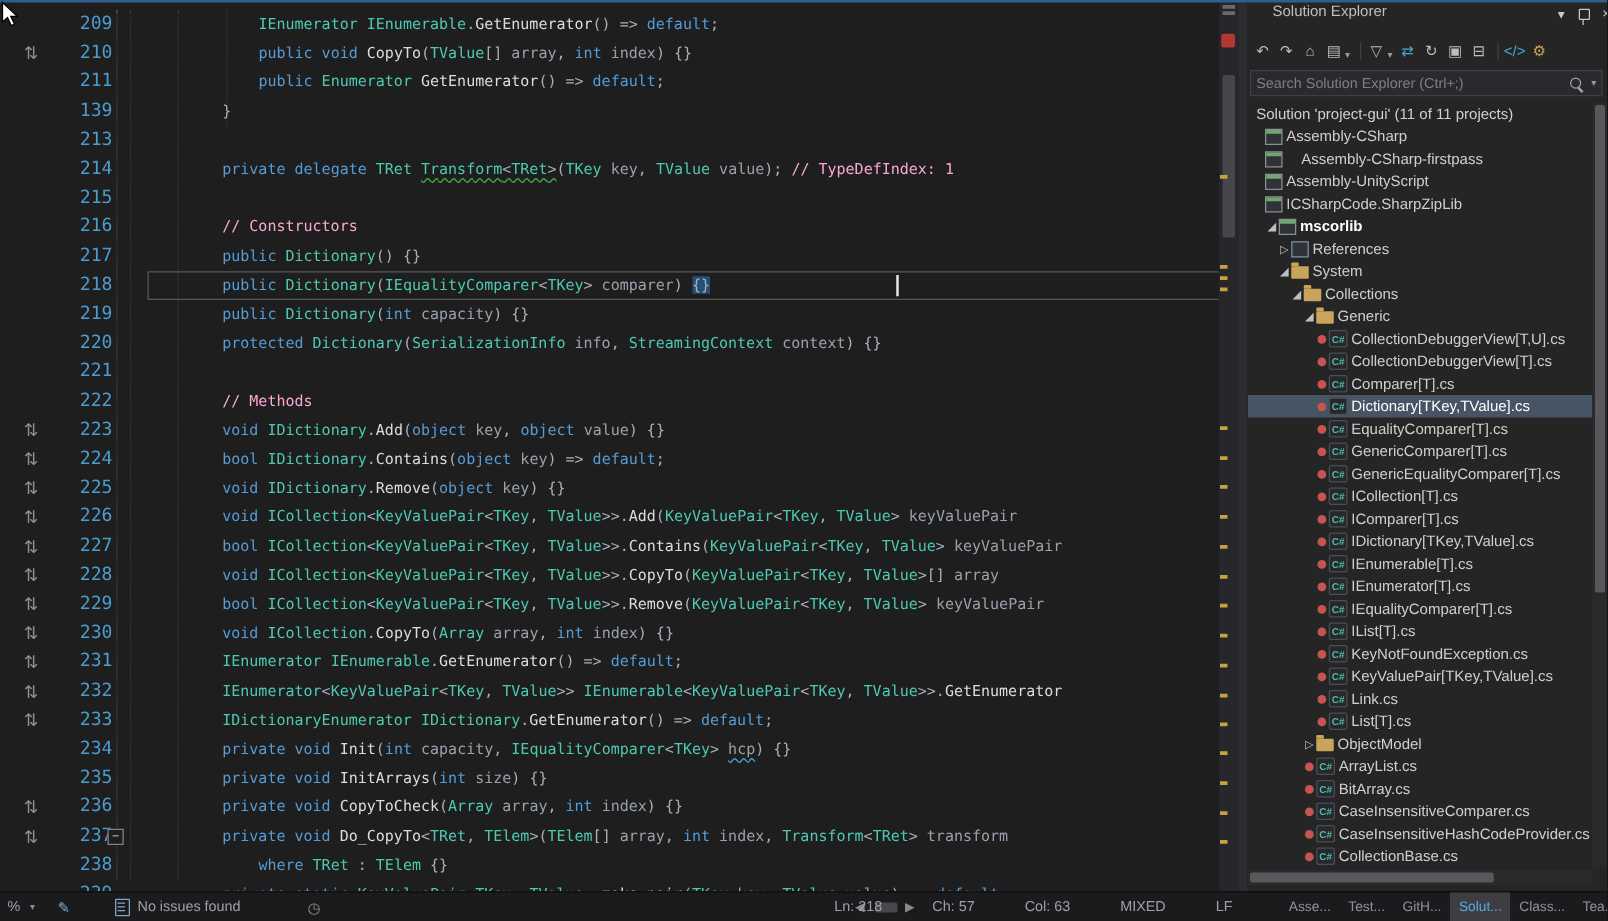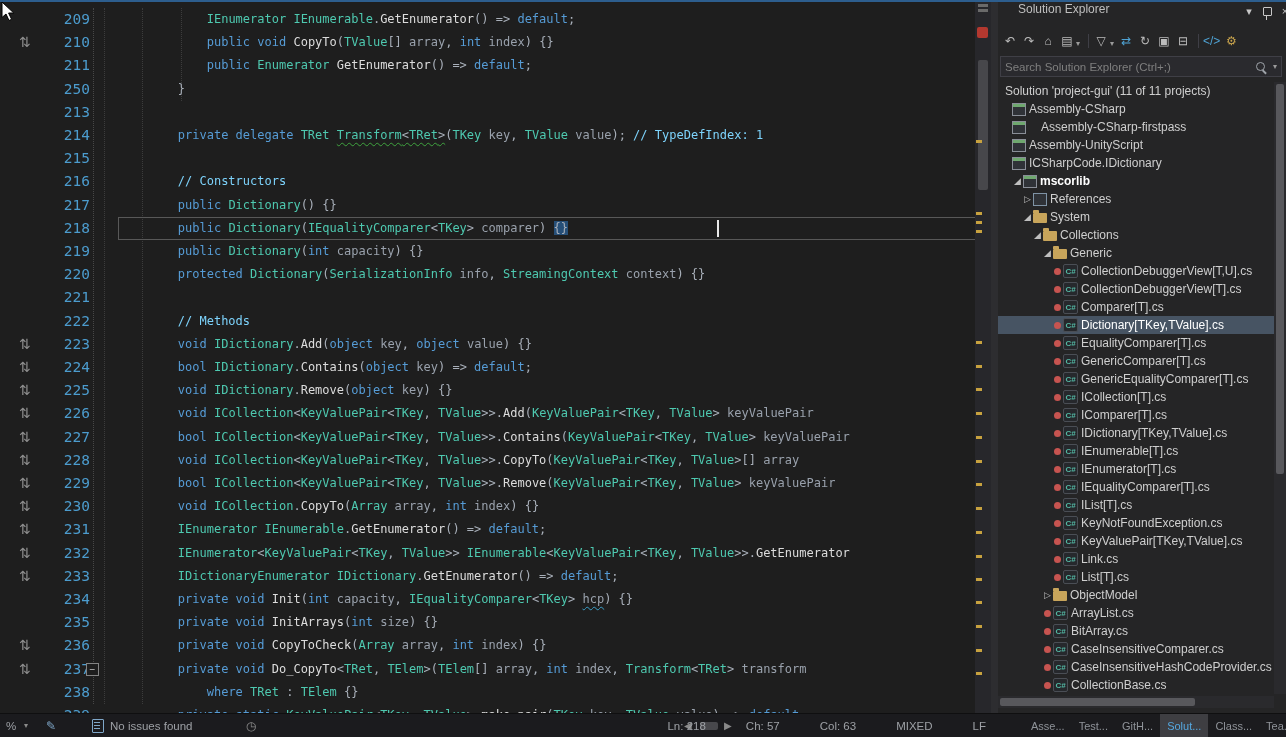--- a/index.html
+++ b/index.html
@@ -15,21 +15,21 @@
   .glyph{position:absolute;left:3px;top:0;width:20px;color:#8F8F8F;font-size:14px;line-height:23.2px;}
   .lnum{position:absolute;left:20px;top:0;width:54px;text-align:right;color:#4C9CCE;
         font-family:"DejaVu Sans Mono",monospace;font-size:14.5px;line-height:23.2px;}
   .code{position:absolute;left:104px;top:0;white-space:pre;font-family:"DejaVu Sans Mono",monospace;
         font-size:12px;line-height:23.2px;}
   .tok.k{color:#569CD6}
   .tok.t{color:#4EC9B0}
   .tok.m{color:#DCDCDC}
   .tok.p{color:#A9B0BA}
   .tok.v{color:#99A1AC}
-  .tok.c{color:#7dd3fc}
+  .tok.c{color:#f9a8d4}
   .tok.sel{background:#264F78;}
   .sqg{text-decoration:underline wavy #3FA33F 1px;text-underline-offset:3px;}
   .sqb{text-decoration:underline wavy #3AA0C9 1px;text-underline-offset:3px;}
   .curline{position:absolute;left:102px;top:0;width:871px;height:23px;border:1px solid #585858;box-sizing:border-box;}
   .caret{position:absolute;width:2px;height:17px;background:#E8E8E8;}
   .foldbox{position:absolute;left:86px;width:13px;height:13px;border:1px solid #848484;background:#1E1E1E;
            color:#CCCCCC;font-size:10px;line-height:11px;text-align:center;box-sizing:border-box;}
 
   
   .sb{position:absolute;left:975px;top:0;width:16px;height:713px;background:#27272B;}
@@ -118,21 +118,21 @@
         <div class="line" style="top: 31.2px;">
           <span class="glyph">⇅</span>
           <span class="lnum">210</span>
           <span class="code"><span class="tok p">            </span><span class="tok k">public</span><span class="tok p"> </span><span class="tok k">void</span><span class="tok p"> </span><span class="tok m">CopyTo</span><span class="tok p">(</span><span class="tok t">TValue</span><span class="tok p">[] </span><span class="tok v">array</span><span class="tok p">, </span><span class="tok k">int</span><span class="tok p"> </span><span class="tok v">index</span><span class="tok p">) {}</span></span>
         </div>
         <div class="line" style="top: 54.4px;">
           <span class="lnum">211</span>
           <span class="code"><span class="tok p">            </span><span class="tok k">public</span><span class="tok p"> </span><span class="tok t">Enumerator</span><span class="tok p"> </span><span class="tok m">GetEnumerator</span><span class="tok p">() =&gt; </span><span class="tok k">default</span><span class="tok p">;</span></span>
         </div>
         <div class="line" style="top: 77.6px;">
-          <span class="lnum">250</span>
+          <span class="lnum">139</span>
           <span class="code"><span class="tok p">        }</span></span>
         </div>
         <div class="line" style="top: 100.8px;">
           <span class="lnum">213</span>
           <span class="code"></span>
         </div>
         <div class="line" style="top: 124px;">
           <span class="lnum">214</span>
           <span class="code"><span class="tok p">        </span><span class="tok k">private</span><span class="tok p"> </span><span class="tok k">delegate</span><span class="tok p"> </span><span class="tok t">TRet</span><span class="tok p"> </span><span class="tok t sqg">Transform</span><span class="tok p sqg">&lt;</span><span class="tok t sqg">TRet</span><span class="tok p sqg">&gt;</span><span class="tok p">(</span><span class="tok t">TKey</span><span class="tok p"> </span><span class="tok v">key</span><span class="tok p">, </span><span class="tok t">TValue</span><span class="tok p"> </span><span class="tok v">value</span><span class="tok p">); </span><span class="tok c">// TypeDefIndex: 1</span></span>
         </div>
@@ -328,21 +328,21 @@
         <div class="tree-row" style="padding-left: 14px; gap: 12px;">
           <span class="ic-project"></span>
           <span class="lbl">Assembly-CSharp-firstpass</span>
         </div>
         <div class="tree-row" style="padding-left: 14px;">
           <span class="ic-project"></span>
           <span class="lbl">Assembly-UnityScript</span>
         </div>
         <div class="tree-row" style="padding-left: 14px;">
           <span class="ic-project"></span>
-          <span class="lbl">ICSharpCode.IDictionary</span>
+          <span class="lbl">ICSharpCode.SharpZipLib</span>
         </div>
         <div class="tree-row" style="padding-left: 14px;">
           <span class="arrow">◢</span>
           <span class="ic-project"></span>
           <span class="lbl bold">mscorlib</span>
         </div>
         <div class="tree-row" style="padding-left: 24px;">
           <span class="arrow">▷</span>
           <span class="ic-references"></span>
           <span class="lbl">References</span>

